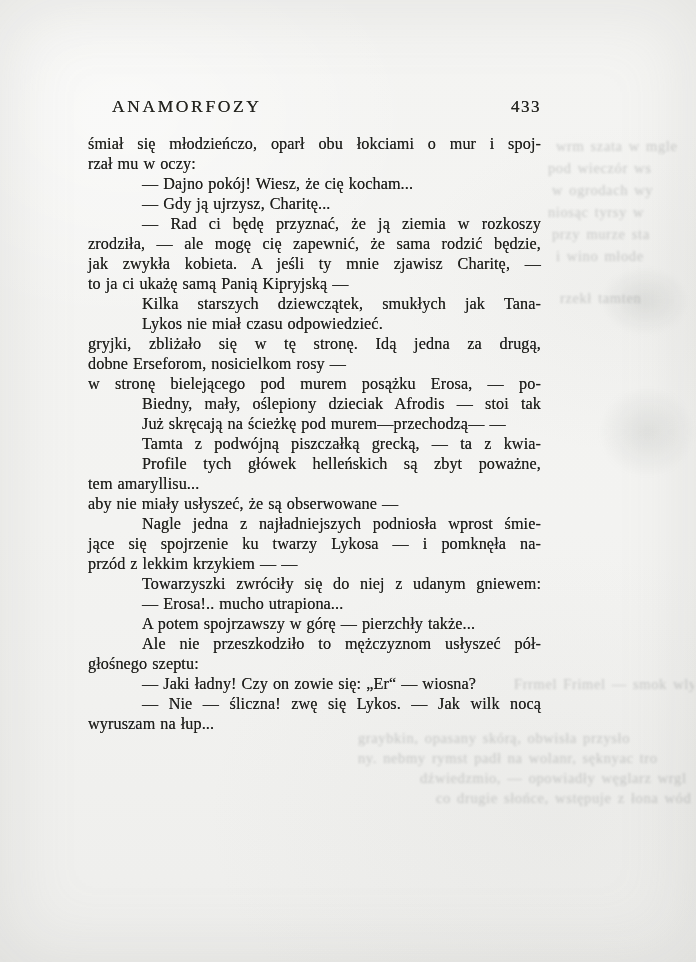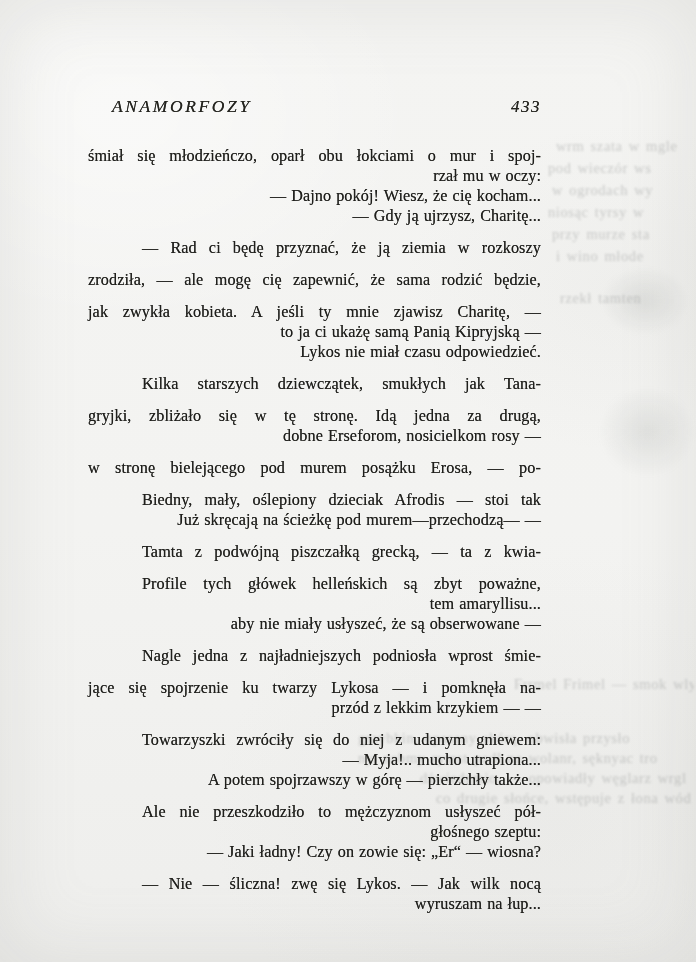--- a/index.html
+++ b/index.html
@@ -18,40 +18,40 @@
       radial-gradient(ellipse 300px 220px at 90% 30%, rgba(180,180,175,0.08), rgba(180,180,175,0) 75%),
       linear-gradient(180deg, #f4f4f2 0%, #f3f3f1 55%, #eeeeec 100%);
     box-shadow: inset 0 0 70px 8px rgba(150,150,144,0.16);
   }
   .hdr {
     position: absolute; left: 88px; top: 96px; width: 453px;
     display: flex; justify-content: space-between; align-items: baseline;
     color: #24241f;
   }
   .hdr .title {
-    font-style: italic; font-size: 17.5px; letter-spacing: 2.6px;
+    font-size: 17.5px; letter-spacing: 2.6px;
     padding-left: 24px;
     text-shadow: 0 0 0.3px rgba(30,30,25,0.8);
   }
   .hdr .pgnum {
-    font-style: italic; font-size: 17px; letter-spacing: 1.5px;
+    font-size: 17px; letter-spacing: 1.5px;
     text-shadow: 0 0 0.3px rgba(30,30,25,0.8);
   }
   .text-block {
     position: absolute; left: 88px; top: 134px; width: 453px;
     color: #1f1f1c;
   }
   .ln {
     height: 20px; line-height: 20px; font-size: 16.2px;
     word-spacing: 0.8px; letter-spacing: 0.1px;
     white-space: normal;
     text-shadow: 0 0 0.35px rgba(30,30,26,0.75);
-    text-align: right;
+    text-align: left;
   }
-  .ln.j { text-align: justify; text-align-last: justify; margin-top: 12px; }
+  .ln.j { text-align: justify; text-align-last: justify; }
   .ln.ind { text-indent: 54px; }
   .ghost-layer { position: absolute; inset: 0; pointer-events: none; }
   .ghost {
     position: absolute;
     color: rgba(105,110,108,0.30);
     font-size: 14.5px; line-height: 16px;
     letter-spacing: 0.6px; word-spacing: 2px;
     filter: blur(1.1px);
     white-space: nowrap; overflow: hidden;
   }
@@ -90,36 +90,36 @@
 
   <div class="text-block" id="text-block">
       <div class="ln j">śmiał się młodzieńczo, oparł obu łokciami o mur i spoj-</div>
       <div class="ln">rzał mu w oczy:</div>
       <div class="ln ind">— Dajno pokój! Wiesz, że cię kocham...</div>
       <div class="ln ind">— Gdy ją ujrzysz, Charitę...</div>
       <div class="ln j ind">— Rad ci będę przyznać, że ją ziemia w rozkoszy</div>
       <div class="ln j">zrodziła, — ale mogę cię zapewnić, że sama rodzić będzie,</div>
       <div class="ln j">jak zwykła kobieta. A jeśli ty mnie zjawisz Charitę, —</div>
       <div class="ln">to ja ci ukażę samą Panią Kipryjską —</div>
+      <div class="ln j ind">Kilka starszych dziewczątek, smukłych jak Tana-</div>
       <div class="ln ind">Lykos nie miał czasu odpowiedzieć.</div>
-      <div class="ln j ind">Kilka starszych dziewczątek, smukłych jak Tana-</div>
       <div class="ln j">gryjki, zbliżało się w tę stronę. Idą jedna za drugą,</div>
       <div class="ln">dobne Erseforom, nosicielkom rosy —</div>
       <div class="ln j">w stronę bielejącego pod murem posążku Erosa, — po-</div>
       <div class="ln j ind">Biedny, mały, oślepiony dzieciak Afrodis — stoi tak</div>
       <div class="ln ind">Już skręcają na ścieżkę pod murem—przechodzą— —</div>
       <div class="ln j ind">Tamta z podwójną piszczałką grecką, — ta z kwia-</div>
       <div class="ln j ind">Profile tych główek helleńskich są zbyt poważne,</div>
       <div class="ln">tem amaryllisu...</div>
       <div class="ln">aby nie miały usłyszeć, że są obserwowane —</div>
       <div class="ln j ind">Nagle jedna z najładniejszych podniosła wprost śmie-</div>
       <div class="ln j">jące się spojrzenie ku twarzy Lykosa — i pomknęła na-</div>
       <div class="ln">przód z lekkim krzykiem — —</div>
       <div class="ln j ind">Towarzyszki zwróciły się do niej z udanym gniewem:</div>
-      <div class="ln ind">— Myja!.. mucho utrapiona...</div>
+      <div class="ln ind">— Erosa!.. mucho utrapiona...</div>
       <div class="ln ind">A potem spojrzawszy w górę — pierzchły także...</div>
       <div class="ln j ind">Ale nie przeszkodziło to mężczyznom usłyszeć pół-</div>
       <div class="ln">głośnego szeptu:</div>
       <div class="ln ind">— Jaki ładny! Czy on zowie się: „Er“ — wiosna?</div>
       <div class="ln j ind">— Nie — śliczna! zwę się Lykos. — Jak wilk nocą</div>
       <div class="ln">wyruszam na łup...</div>
     </div>
 
 </div>
 

